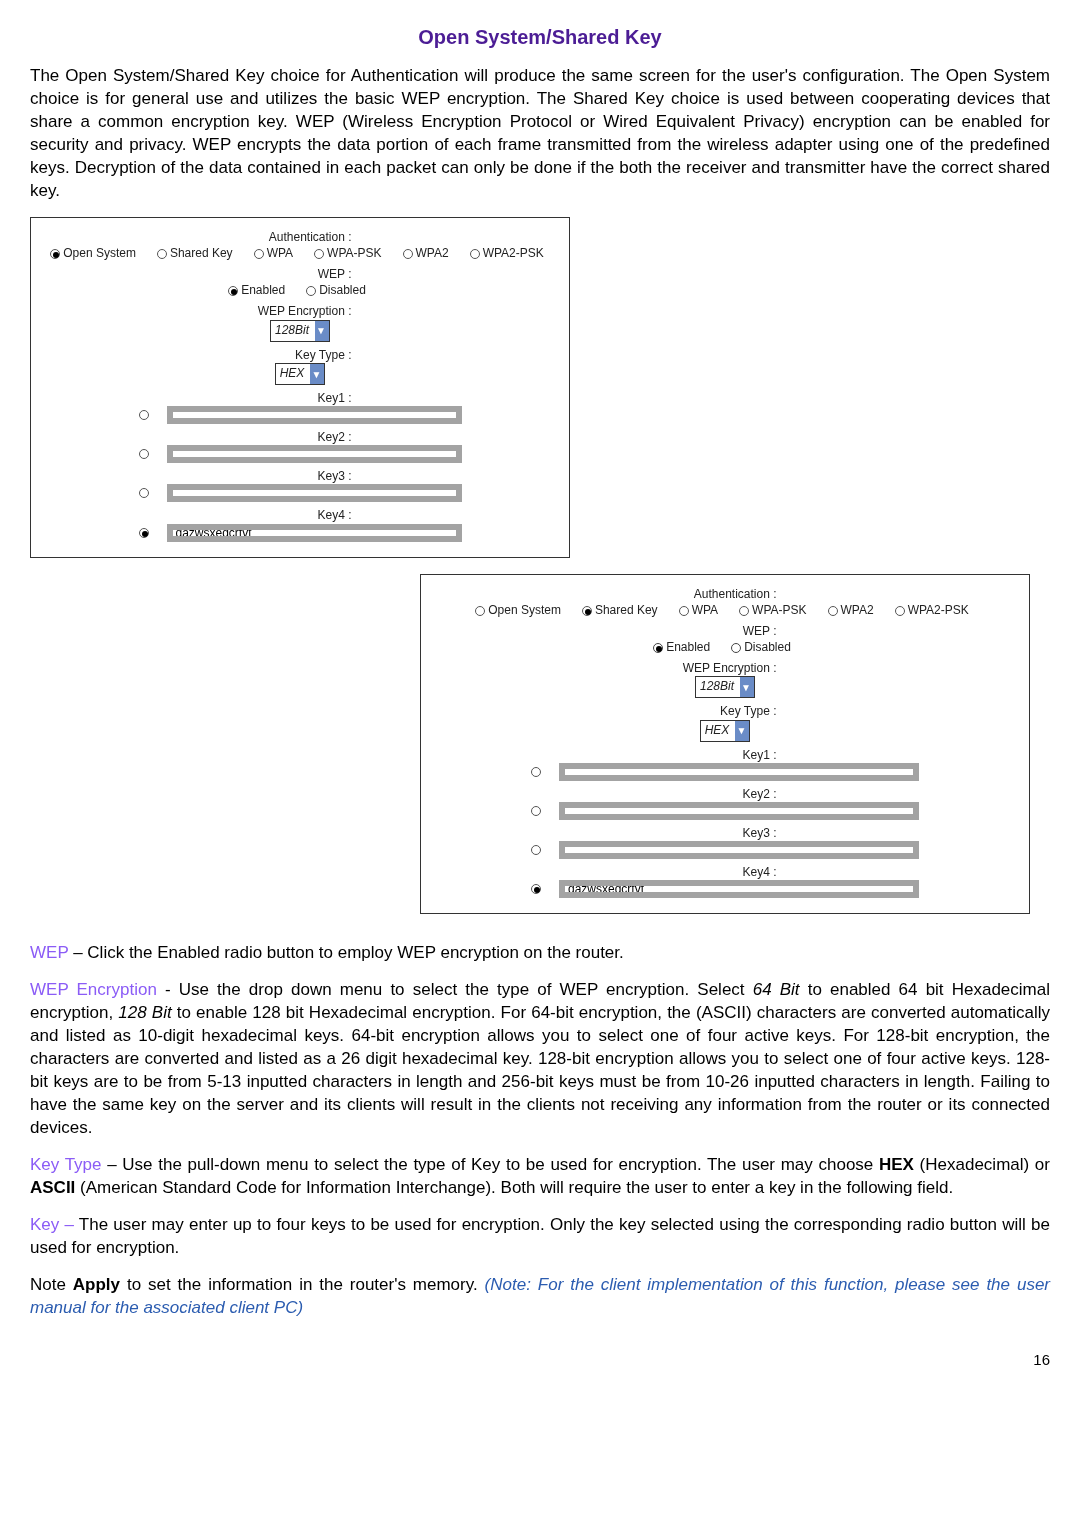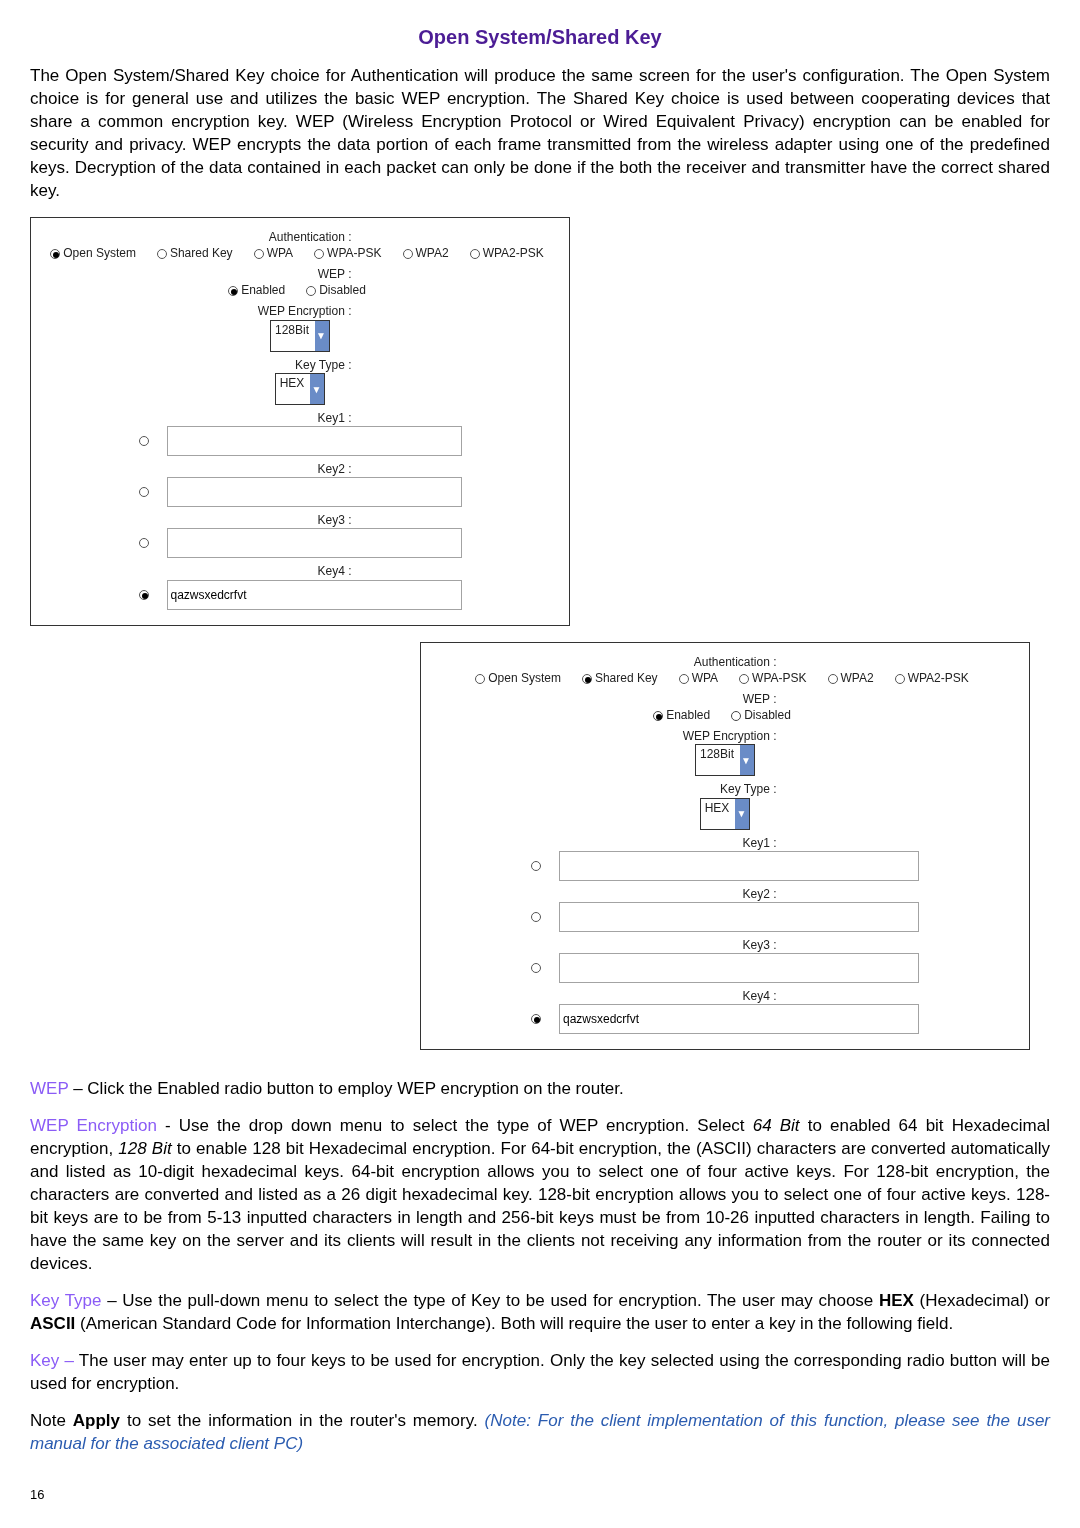--- a/index.html
+++ b/index.html
@@ -64,36 +64,36 @@
     position:absolute;
     left:2px; top:2px;
     width:6px; height:6px;
     border-radius:50%;
     background:#000;
   }
   .radio.solid{ border:1px solid #444; }
   .radio.solid.sel::after{ background:#000; }
   .sel-wrap{
     display:inline-flex; align-items:stretch;
-    border:1px solid #333; height:32px; background:#fff;
+    border:1px solid #333; height:22px; background:#fff;font-style:italic;
   }
   .sel-wrap span{ padding:1px 6px 0 4px; font-size:12px; }
   .sel-wrap .arrow{
     width:14px; display:flex; align-items:center; justify-content:center;
     background:#6a8cc7; color:#fff; font-size:10px;
   }
   input.box{
-    border:1px solid #a3a3a3; height:30px; font-size:12px;
+    border:6px solid #a3a3a3; height:18px; font-size:12px;
     padding:1px 3px; width:295px;
   }
   .right input.box{ width:360px; }
 
   .page-num {
-    text-align: left;
-    font-size: 13px;
+    text-align: right;
+    font-size: 15px;
     margin-top: 30px;
   }
 </style>
 </head>
 <body>
 
 
 
 <h2 class="title">Open System/Shared Key</h2>
 

